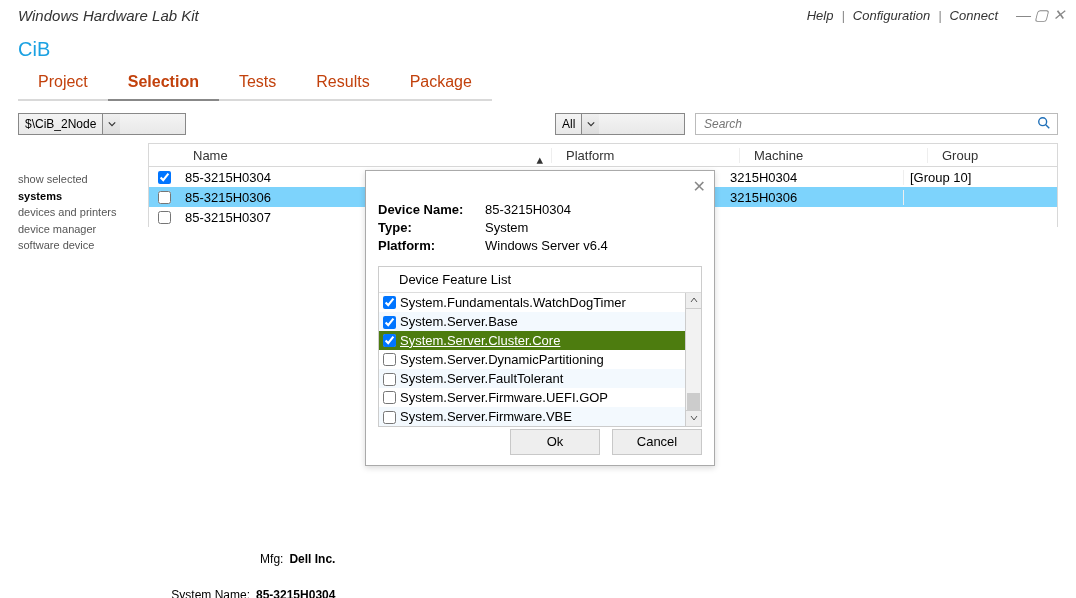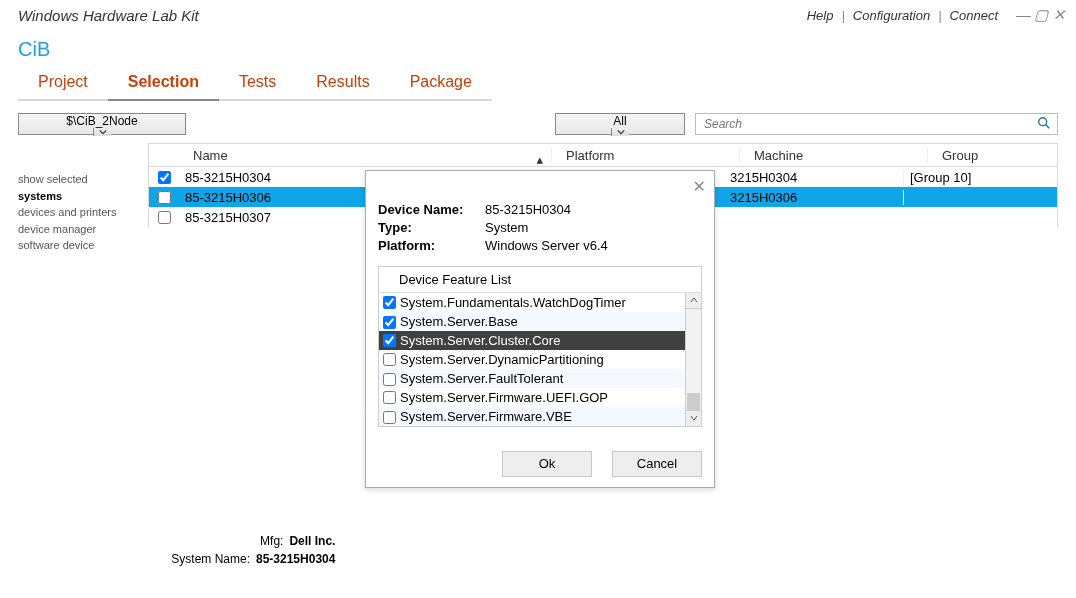--- a/index.html
+++ b/index.html
@@ -57,21 +57,20 @@
     align-items: center;
     padding: 12px 18px 8px 18px;
     gap: 10px;
   }
   .dropdown {
     display:flex; align-items:center;
     border: 1px solid #888;
     height: 22px;
     background: linear-gradient(#f4f4f4,#e8e8e8);
     font-size:12px;
-    flex-direction:column;
   }
   .dropdown .val { padding: 0 6px; }
   .dropdown .arrow {
     width:18px; height:100%; border-left:1px solid #888;
     display:flex; align-items:center; justify-content:center;
     background:linear-gradient(#f0f0f0,#dcdcdc);
   }
   .arrow svg{width:8px;height:8px;}
   .spacer { flex:1; }
   .searchbox {
@@ -109,33 +108,33 @@
   .col-mach{width:180px; padding-left:6px;border-right:1px solid #eee;}
   .col-group{flex:1; padding-left:6px;}
 
   .grid-row {
     display:flex;
     height:20px; align-items:center;
     font-size:13px;
     border-left:1px solid #d8d8d8;
     border-right:1px solid #d8d8d8;
   }
-  .grid-row.alt{ background:#0ea5e9;}
+  .grid-row.alt{ background:#7dd3fc;}
   .grid-row .cb{width:30px; display:flex; justify-content:center;}
   .grid-row input[type=checkbox]{margin:0;}
 
   .footer {
     position:absolute;
     left:170px;
     top:532px;
     font-size:12px;
     text-align:right;
     line-height:1.5;
   }
-  .footer .lbl{display:inline-block; width:80px; text-align:right; margin-right:6px;}
+  .footer .lbl{display:inline-block; width:80px; text-align:right; margin-right:6px;margin-top:18px;}
   .footer .val{font-weight:600;}
 
   
   .modal {
     position:absolute;
     left:365px; top:170px;
     width:350px;
     border:1px solid #aaa;
     background:#fff;
     box-shadow:0 2px 6px rgba(0,0,0,.15);
@@ -175,26 +174,26 @@
   .feature-scroll .thumb{
     position:absolute; left:1px; right:1px;
     top:100px; height:30px; background:#ccc;
   }
   .frow{
     display:flex; align-items:center;
     padding:2px 4px; font-size:13px;
     gap:4px;
   }
   .frow.alt{background:#f3f9fe;align-items:flex-end;}
-  .frow.hl{background:#404040;color:#fff;}
+  .frow.hl{background:#4d7c0f;color:#fff;text-decoration:underline;}
   .frow input[type=checkbox]{margin:0;}
 
   .modal-buttons{
     display:flex; justify-content:flex-end;
-    gap:20px; margin-top:24px;
+    gap:12px; margin-top:2px;
   }
   .modal-buttons button{
     width:90px; height:26px;
     border:1px solid #c8c8c8; background:#eee;
     font-size:13px; cursor:pointer;
   }
 </style>
 </head>
 <body>
 

